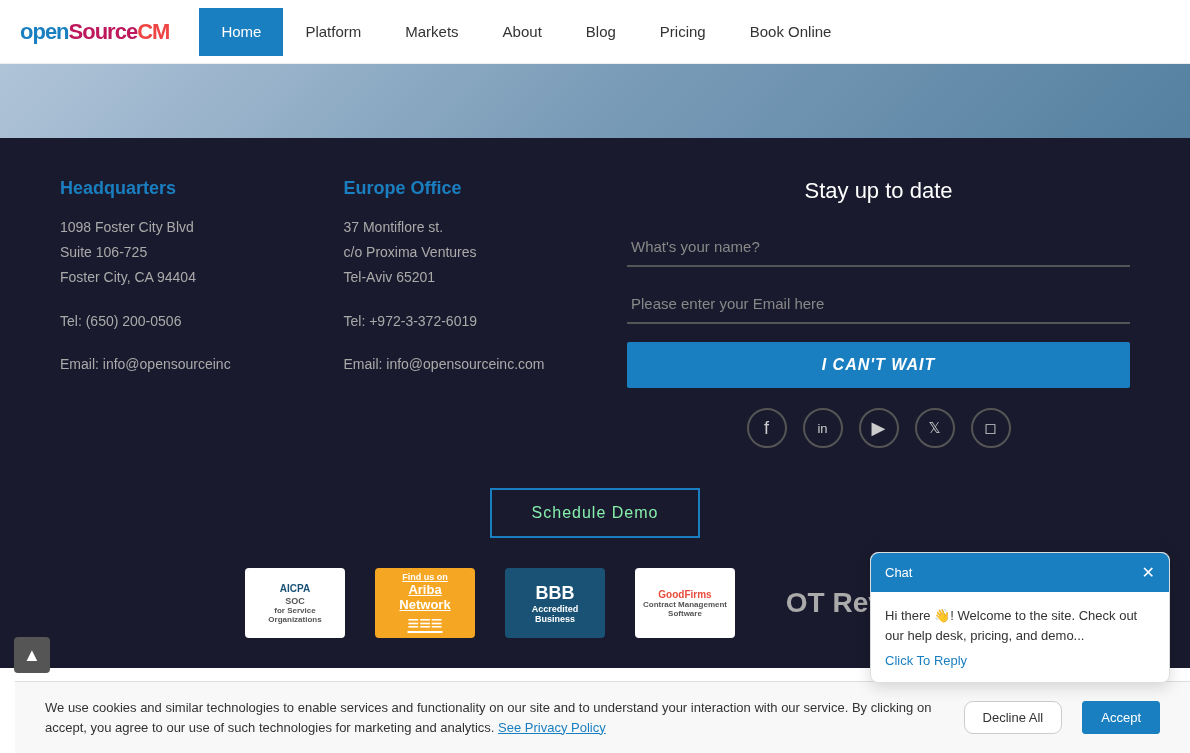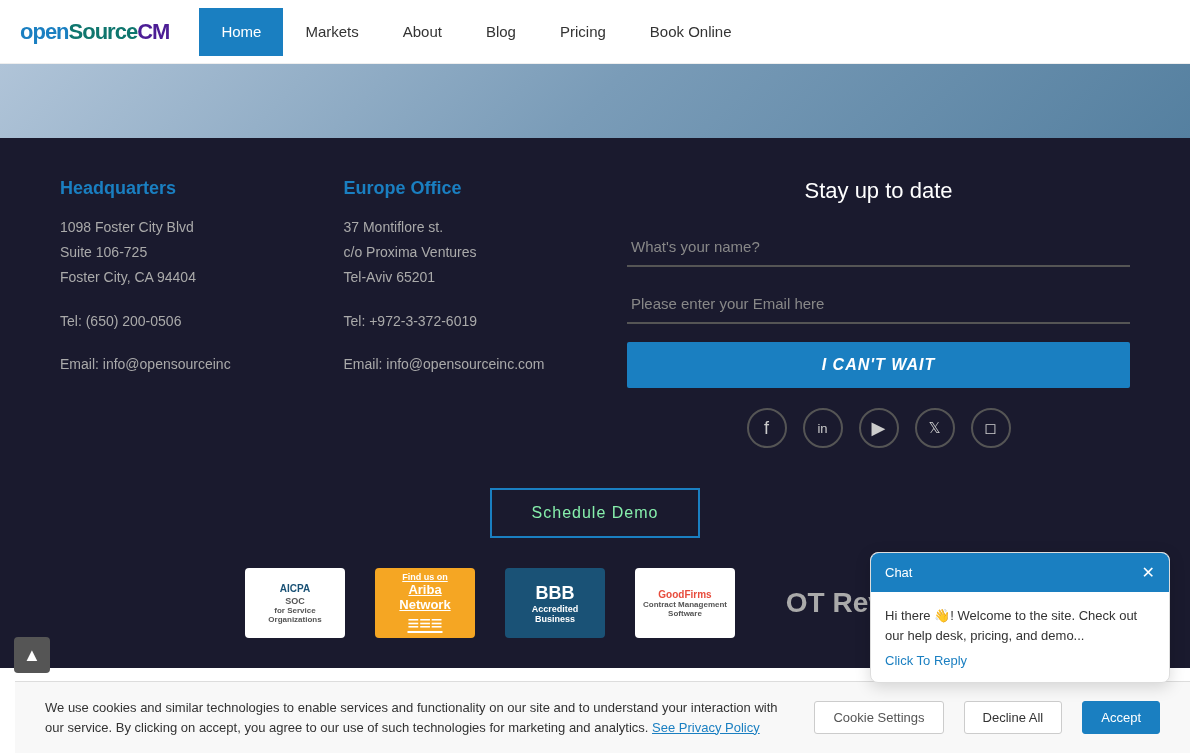--- a/index.html
+++ b/index.html
@@ -245,21 +245,21 @@
     .cookie-text { flex: 1; line-height: 1.5; }
     .cookie-link { color: #1a7fc1; text-decoration: underline; cursor: pointer; }
     .btn-cookie {
       padding: 8px 18px;
       font-size: 13px;
       cursor: pointer;
       border-radius: 3px;
       border: 1px solid #ccc;
       background: #fff;
     }
-    .btn-decline { color: #333; }
+    .btn-decline { color: #333; border-radius: 9px; }
     .btn-accept { background: #1a7fc1; color: #fff; border-color: #1a7fc1; }
     .btn-settings { color: #555; }
 
     
     .chat-widget {
       position: fixed;
       bottom: 70px;
       right: 20px;
       width: 300px;
       background: #fff;
@@ -301,25 +301,26 @@
       font-size: 18px;
       z-index: 150;
     }
   </style>
 </head>
 <body>
 
 <nav class="navbar">
   <div class="nav-logo">
     <span class="nav-logo-text">
-      <span style="color:#1a7fc1;">open</span><span style="color:#0f766e;">Source</span><span style="color:#4c1d95;">CM</span>
+      <span style="color:#1a7fc1;">open</span><span style="color:#be185d;">Source</span><span style="color:#ef4444;">CM</span>
     </span>
   </div>
   <div class="nav-links">
     <a class="nav-link active">Home</a>
+    <a class="nav-link">Platform</a>
     <a class="nav-link">Markets</a>
     <a class="nav-link">About</a>
     <a class="nav-link">Blog</a>
     <a class="nav-link">Pricing</a>
     <a class="nav-link">Book Online</a>
   </div>
 </nav>
 
 <div class="hero-area">
   <div class="hero-img-placeholder"></div>
@@ -428,16 +429,15 @@
   </div>
 </div>
 
 <button class="scroll-top">▲</button>
 
 <div class="cookie-banner">
   <div class="cookie-text">
     <span>We use cookies and similar technologies to enable services and functionality on our site and to understand your interaction with our service. By clicking on accept, you agree to our use of such technologies for marketing and analytics.</span>
     <a class="cookie-link">See Privacy Policy</a>
   </div>
-  <button class="btn-cookie btn-settings">Cookie Settings</button>
   <button class="btn-cookie btn-decline">Decline All</button>
   <button class="btn-cookie btn-accept">Accept</button>
 </div>
 
 </body></html>

